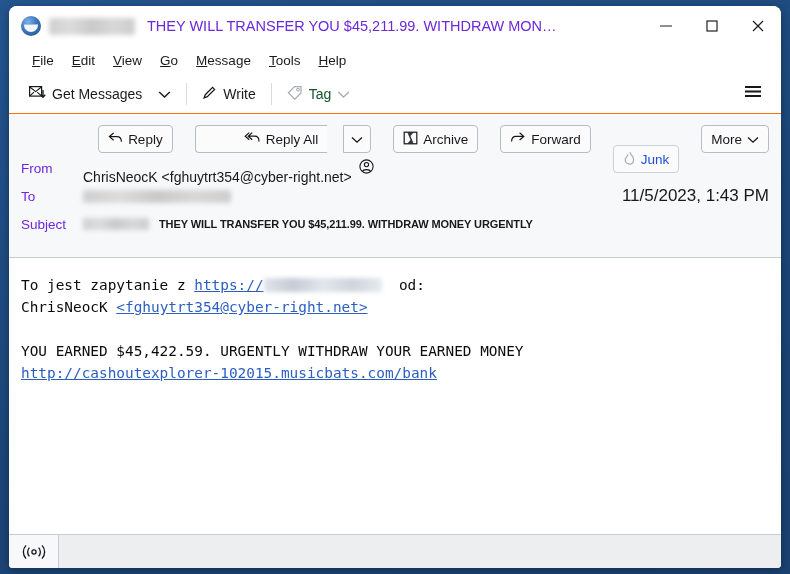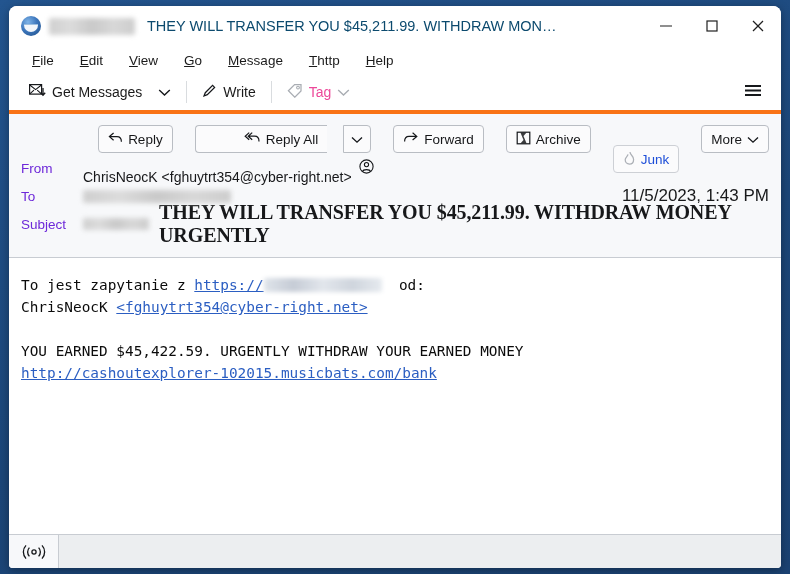--- a/index.html
+++ b/index.html
@@ -81,21 +81,21 @@
   .redact {
     background: linear-gradient(90deg,#cfcfcf,#dcdcdc,#c9c9c9,#d8d8d8,#cdcdcd);
     filter: blur(2.4px);
     border-radius: 2px;
     flex: none;
   }
   #tb-redact { width: 86px; height: 17px; margin-left: 8px; }
   #tb-title {
     margin-left: 12px;
     font-size: 14.5px;
-    color: #0c4a6e;
+    color: #6d28d9;
     white-space: nowrap;
     overflow: hidden;
   }
   #tb-spacer { flex: 1 1 auto; }
   .wbtn {
     width: 46px; height: 40px;
     display: flex; align-items: center; justify-content: center;
     color: #202020;
   }
   .wbtn svg { display: block; }
@@ -104,45 +104,44 @@
   #menubar {
     position: relative;
     flex: 0 0 28px;
     display: flex;
     align-items: center;
     padding-left: 14px;
     background: #ffffff;
     font-size: 13.5px;
     color: #1b1b1b;
     z-index: 3;
-    gap: 8px;
   }
   .menuitem { padding: 2px 9px; white-space: nowrap; }
   .menuitem u { text-decoration: underline; }
 
   
   #maintoolbar {
     position: relative;
     flex: 0 0 40px;
     display: flex;
     align-items: center;
     padding: 0 10px 0 12px;
     background: #ffffff;
-    border-bottom: 4px solid #f97316;
+    border-bottom: 1px solid #f97316;
     z-index: 3;
   }
   .tbtn {
     display: flex; align-items: center; gap: 6px;
     padding: 4px 8px;
     font-size: 14px;
     color: #1b1b1b;
     border-radius: 4px;
     white-space: nowrap;
   }
-  .tbtn.disabled { color: #ec4899; }
+  .tbtn.disabled { color: #14532d; }
   .tsep { width: 1px; height: 22px; background: #d9dcdf; margin: 0 7px; }
   .chev { display: inline-block; }
   #tb-hamburger { margin-left: auto; padding: 4px 8px; }
 
   
   #msgheader {
     position: relative;
     flex: 0 0 144px;
     background: #f7f8fa;
     border-bottom: 1px solid #c8ccd2;
@@ -192,21 +191,21 @@
   .hlabel {
     color: #6d28d9;
     font-size: 13.5px;
     width: 62px;
     flex: 0 0 62px;
   }
   .hval { white-space: nowrap; margin-top: 18px; }
   #to-redact { width: 148px; height: 13px; }
   #subj-redact { width: 66px; height: 12px; margin-right: 10px; }
   #datecell { margin-left: auto; font-size: 17px; color: #17181a; text-align: center; }
-  #subjecttext { font-weight: bold; font-size: 20px; letter-spacing: -0.1px; font-family: Liberation Serif, serif; }
+  #subjecttext { font-weight: bold; font-size: 11px; letter-spacing: -0.1px; }
 
   
   #msgbody {
     position: relative;
     flex: 1 1 auto;
     background: #ffffff;
     padding: 16px 28px 0 12px;
     overflow: hidden;
     z-index: 1;
   }
@@ -278,21 +277,21 @@
           </svg>
       </div>
     </div>
 
     <div id="menubar">
       <div class="menuitem"><u>F</u><span>ile</span></div>
       <div class="menuitem"><u>E</u><span>dit</span></div>
       <div class="menuitem"><u>V</u><span>iew</span></div>
       <div class="menuitem"><u>G</u><span>o</span></div>
       <div class="menuitem"><u>M</u><span>essage</span></div>
-      <div class="menuitem"><u>T</u><span>http</span></div>
+      <div class="menuitem"><u>T</u><span>ools</span></div>
       <div class="menuitem"><u>H</u><span>elp</span></div>
     </div>
 
     <div id="maintoolbar">
       <div class="tbtn">
         <span>
           <svg width="17" height="15" viewBox="0 0 17 15">
             <rect x="0.6" y="1.6" width="12" height="9.5" fill="none" stroke="#16181b" stroke-width="1.2"></rect>
             <path d="M0.8 2 L6.6 6.6 L12.4 2" fill="none" stroke="#16181b" stroke-width="1.1"></path>
             <path d="M0.8 10.8 L5 7.2 M12.4 10.8 L8.2 7.2" stroke="#16181b" stroke-width="1.1"></path>
@@ -366,35 +365,35 @@
         <div class="abtn split-arrow">
           <span>
             <svg width="12" height="8" viewBox="0 0 12 8">
                 <path d="M1 1.6 L6 6.2 L11 1.6" fill="none" stroke="#16181b" stroke-width="1.35"></path>
               </svg>
           </span>
         </div>
 
         <div class="abtn">
           <span>
-            <svg width="16" height="13" viewBox="0 0 16 13">
-                <path d="M9.6 1.8 L13.8 5.4 L9.6 9 M13.4 5.4 L6 5.4 C3 5.4 1.6 7.2 1.6 10.6" fill="none" stroke="#16181b" stroke-width="1.2"></path>
-              </svg>
-          </span>
-          <span>Forward</span>
-        </div>
-
-        <div class="abtn">
-          <span>
             <svg width="15" height="14" viewBox="0 0 15 14">
                 <rect x="1.2" y="1.2" width="12.6" height="11.6" fill="none" stroke="#16181b" stroke-width="1.2"></rect>
                 <path d="M4.4 1.4 L10.6 1.4 L7.5 5 L10.6 12.6 L4.4 12.6 L7.5 9 Z" fill="#16181b" opacity=".85"></path>
               </svg>
           </span>
           <span>Archive</span>
+        </div>
+
+        <div class="abtn">
+          <span>
+            <svg width="16" height="13" viewBox="0 0 16 13">
+                <path d="M9.6 1.8 L13.8 5.4 L9.6 9 M13.4 5.4 L6 5.4 C3 5.4 1.6 7.2 1.6 10.6" fill="none" stroke="#16181b" stroke-width="1.2"></path>
+              </svg>
+          </span>
+          <span>Forward</span>
         </div>
 
         <div class="abtn disabled">
           <span>
             <svg width="13" height="14" viewBox="0 0 13 14">
                 <path d="M7 1 C7 4 10.6 4.6 10.6 8.4 C10.6 11.2 8.8 13 6.4 13 C4 13 2.2 11.2 2.2 8.8 C2.2 6.4 4.6 5.6 5 3.4" fill="none" stroke="#acb0b6" stroke-width="1.25"></path>
               </svg>
           </span>
           <span>Junk</span>
         </div>

